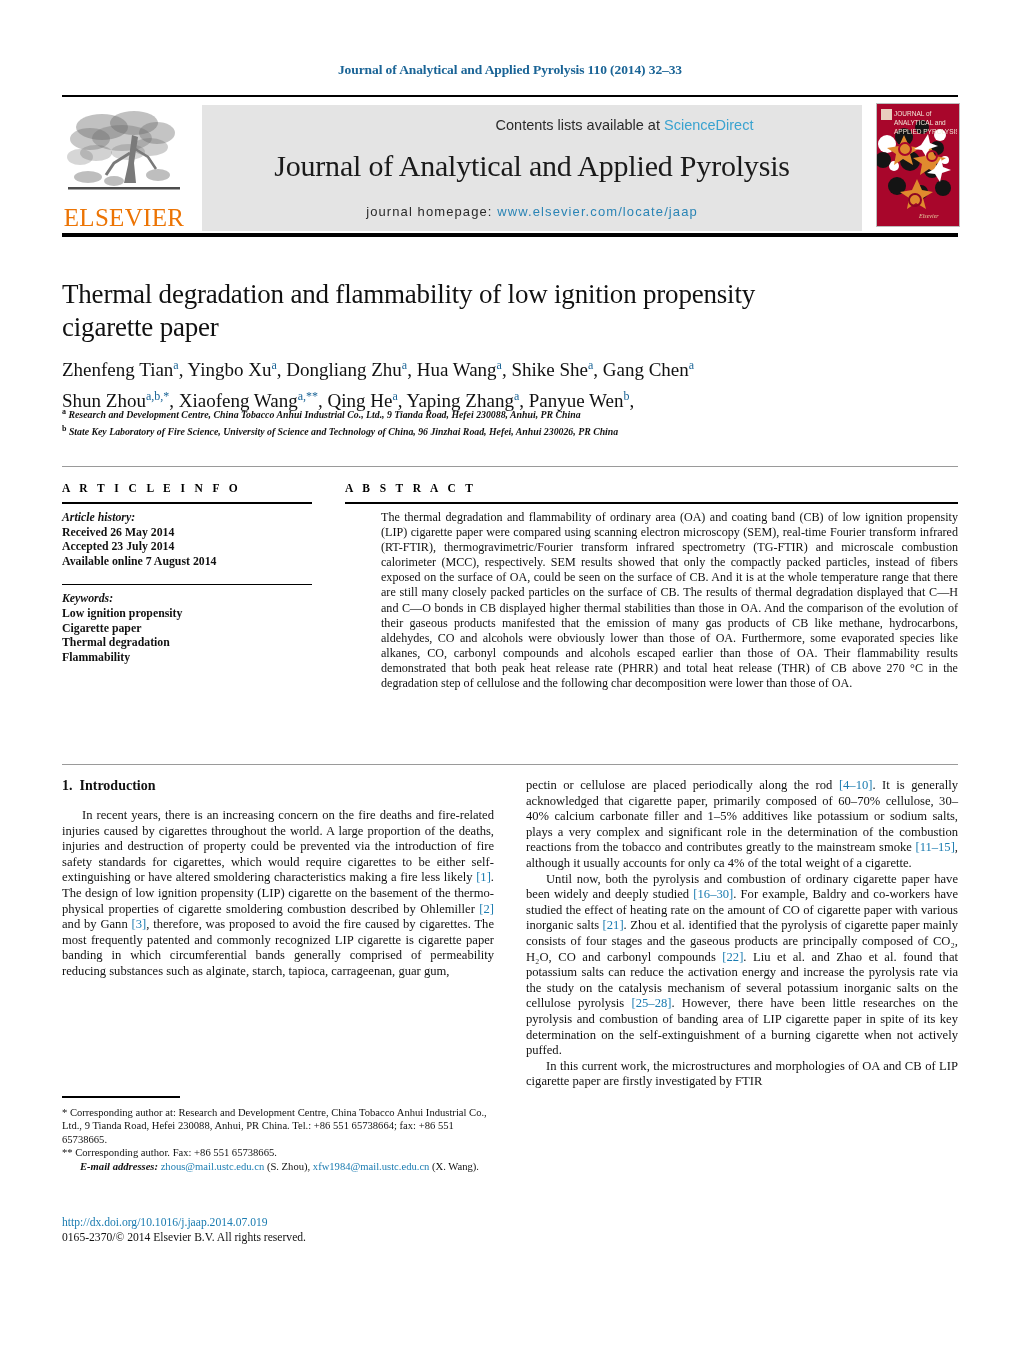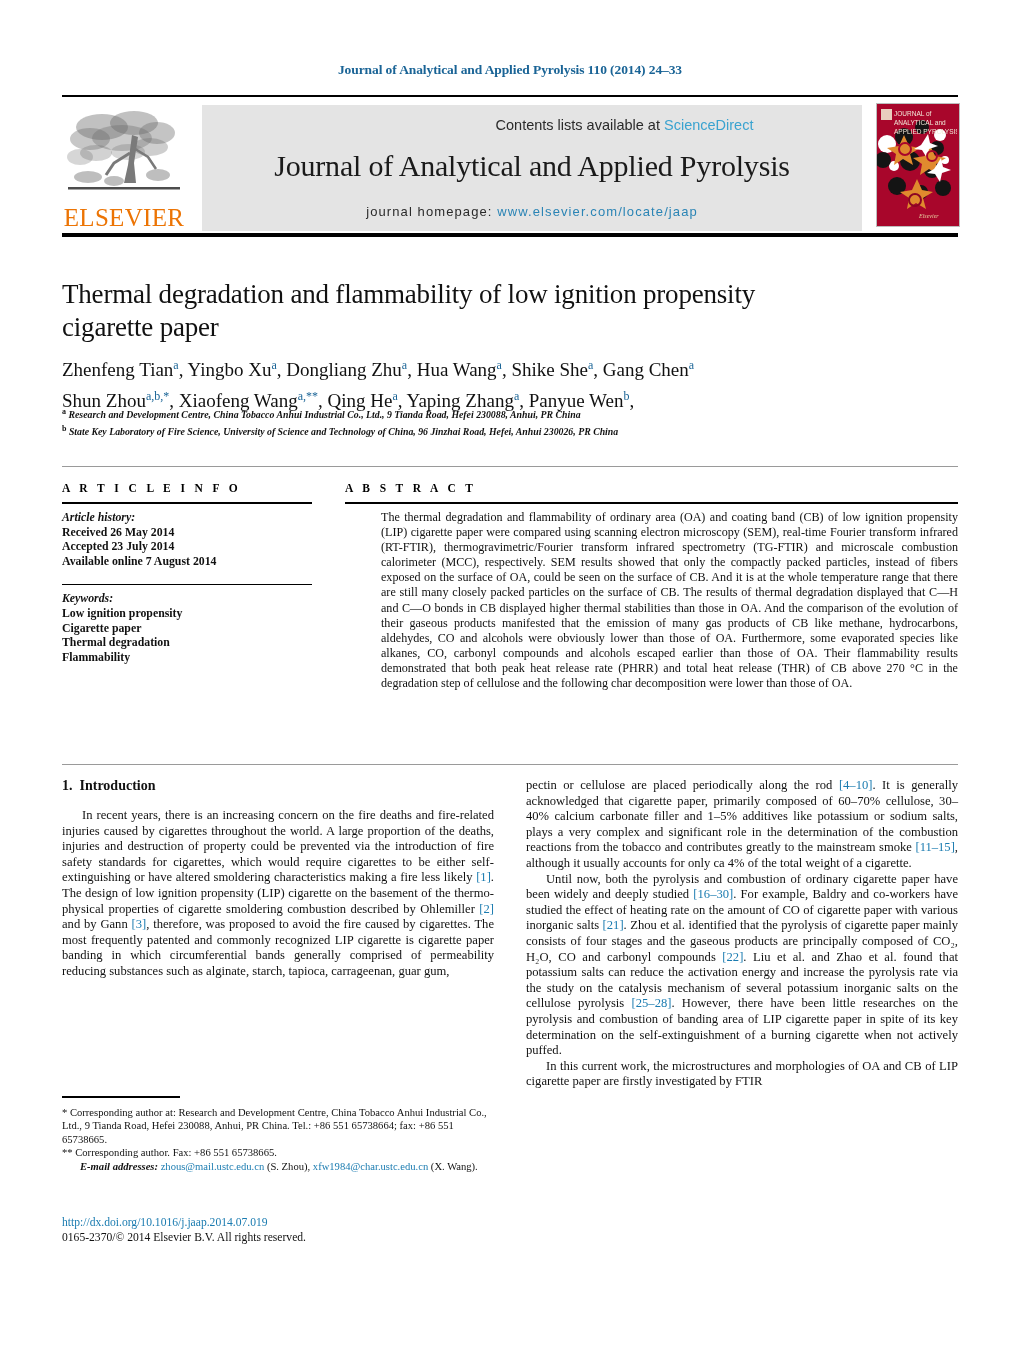--- a/index.html
+++ b/index.html
@@ -282,21 +282,21 @@
     line-height: 15px;
   }
   .doi-block .doi { color: #1a7bb0; }
   .doi-block .issn { color: #111; }
 </style>
 </head>
 <body>
 
 <div class="page">
 
-  <div class="runhead">Journal of Analytical and Applied Pyrolysis 110 (2014) 24–33</div>
+  <div class="runhead">Journal of Analytical and Applied Pyrolysis 110 (2014) 32–33</div>
 
   <div class="masthead">
     <div class="topline"></div>
 
     <div class="elsevier-block">
       <svg class="tree-svg" width="124" height="100" viewBox="0 0 124 100">
         <g fill="#6b6b6b">
           <ellipse cx="40" cy="22" rx="26" ry="13" opacity="0.42"></ellipse>
           <ellipse cx="72" cy="18" rx="24" ry="12" opacity="0.42"></ellipse>
           <ellipse cx="95" cy="28" rx="18" ry="11" opacity="0.40"></ellipse>
@@ -421,21 +421,21 @@
   </div>
 
   <div class="footnotes">
     <div class="fn-rule"></div>
     <div class="fn">* Corresponding author at: Research and Development Centre, China Tobacco Anhui Industrial Co., Ltd., 9 Tianda Road, Hefei 230088, Anhui, PR China. Tel.: +86 551 65738664; fax: +86 551 65738665.</div>
     <div class="fn">** Corresponding author. Fax: +86 551 65738665.</div>
     <div class="fn" style="text-indent:18px">
       <span class="em">E-mail addresses:</span>
       <span class="lnk">zhous@mail.ustc.edu.cn</span>
       <span>(S. Zhou),</span>
-      <span class="lnk">xfw1984@char.ustc.edu.cn</span>
+      <span class="lnk">xfw1984@mail.ustc.edu.cn</span>
       <span>(X. Wang).</span>
     </div>
   </div>
 
   <div class="doi-block">
     <div class="doi">http://dx.doi.org/10.1016/j.jaap.2014.07.019</div>
     <div class="issn">0165-2370/© 2014 Elsevier B.V. All rights reserved.</div>
   </div>
 
 </div>

